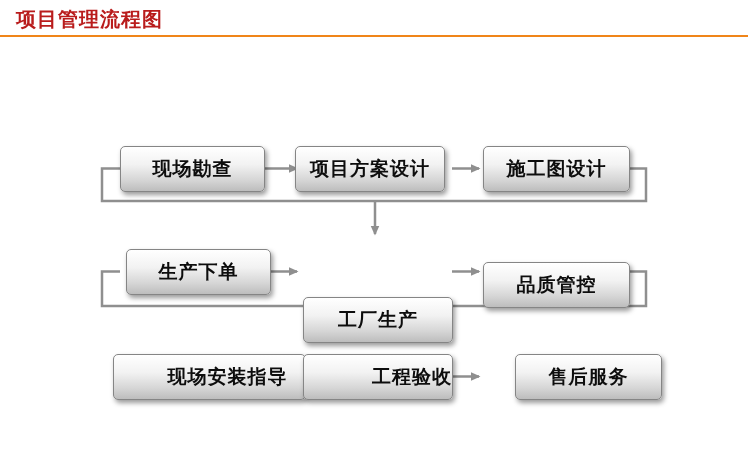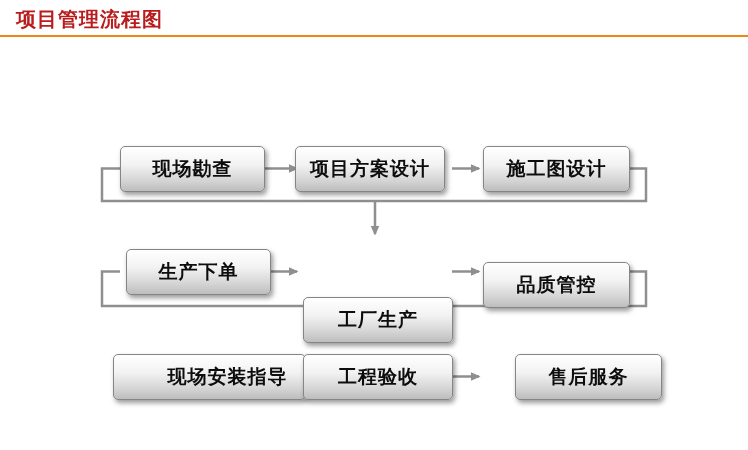--- a/index.html
+++ b/index.html
@@ -55,21 +55,21 @@
   
   #box-site-survey            { left: 120px; top: 146px; width: 143px; }
   #box-project-plan-design    { left: 295px; top: 146px; width: 148px; }
   #box-construction-drawing   { left: 483px; top: 146px; width: 145px; font-family: Liberation Serif, serif; }
   
   #box-production-order       { left: 120px; top: 249px; width: 143px; margin-left: 6px; }
   #box-factory-production     { left: 303px; top: 249px; width: 148px; margin-top: 48px; }
   #box-quality-control        { left: 483px; top: 262px; width: 145px; }
   
   #box-onsite-installation    { left: 113px; top: 354px; width: 155px; padding-left: 36px; }
-  #box-project-acceptance     { left: 303px; top: 354px; width: 148px; }
+  #box-project-acceptance     { left: 303px; top: 354px; width: 148px; justify-content: flex-end; }
   #box-after-sales-service    { left: 483px; top: 354px; width: 145px; margin-left: 32px; }
 
   #flow-connectors {
     position: absolute;
     left: 0;
     top: 0;
     width: 748px;
     height: 450px;
     pointer-events: none;
   }

